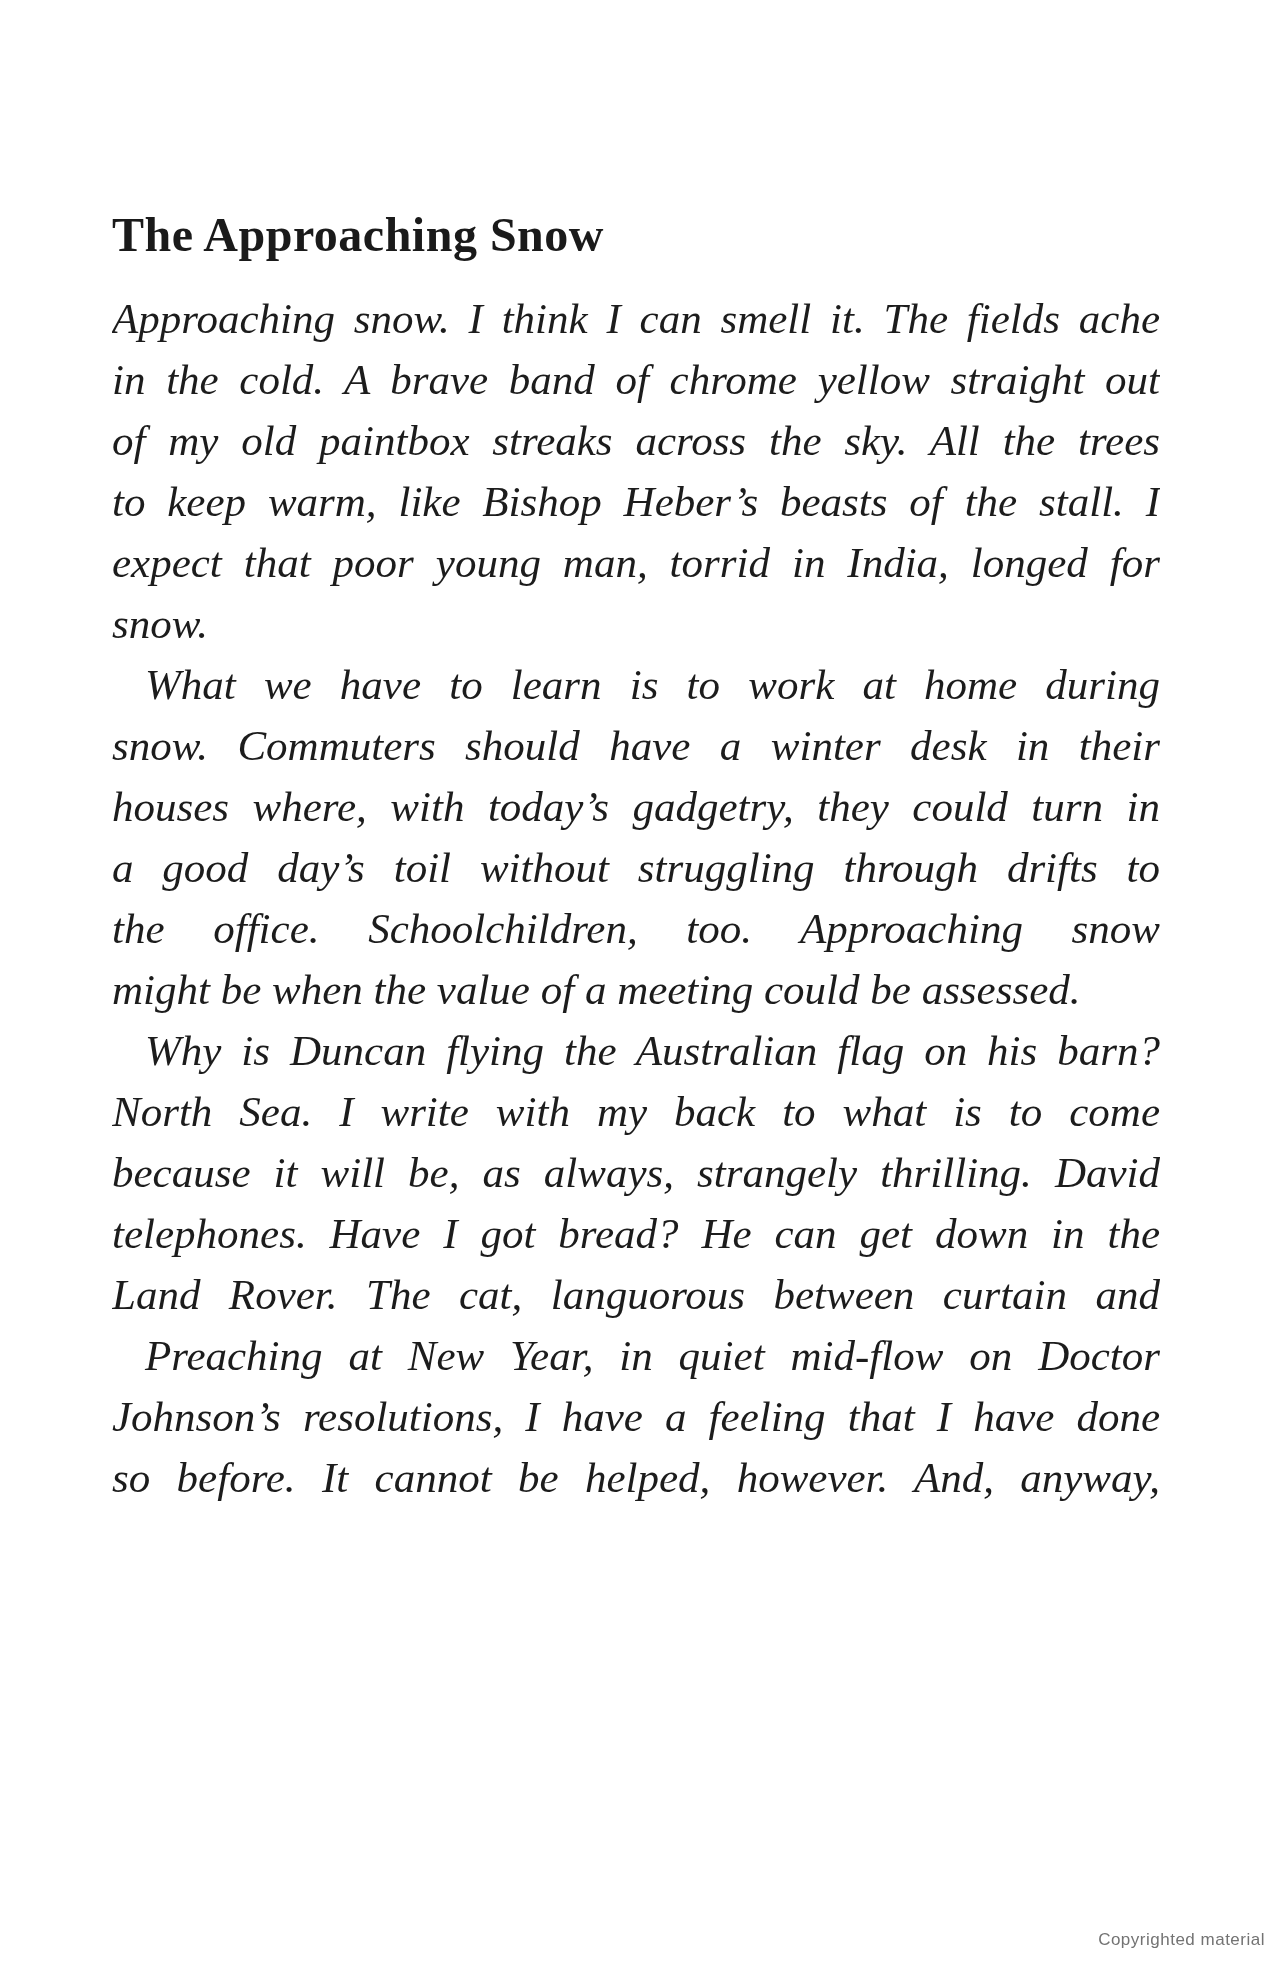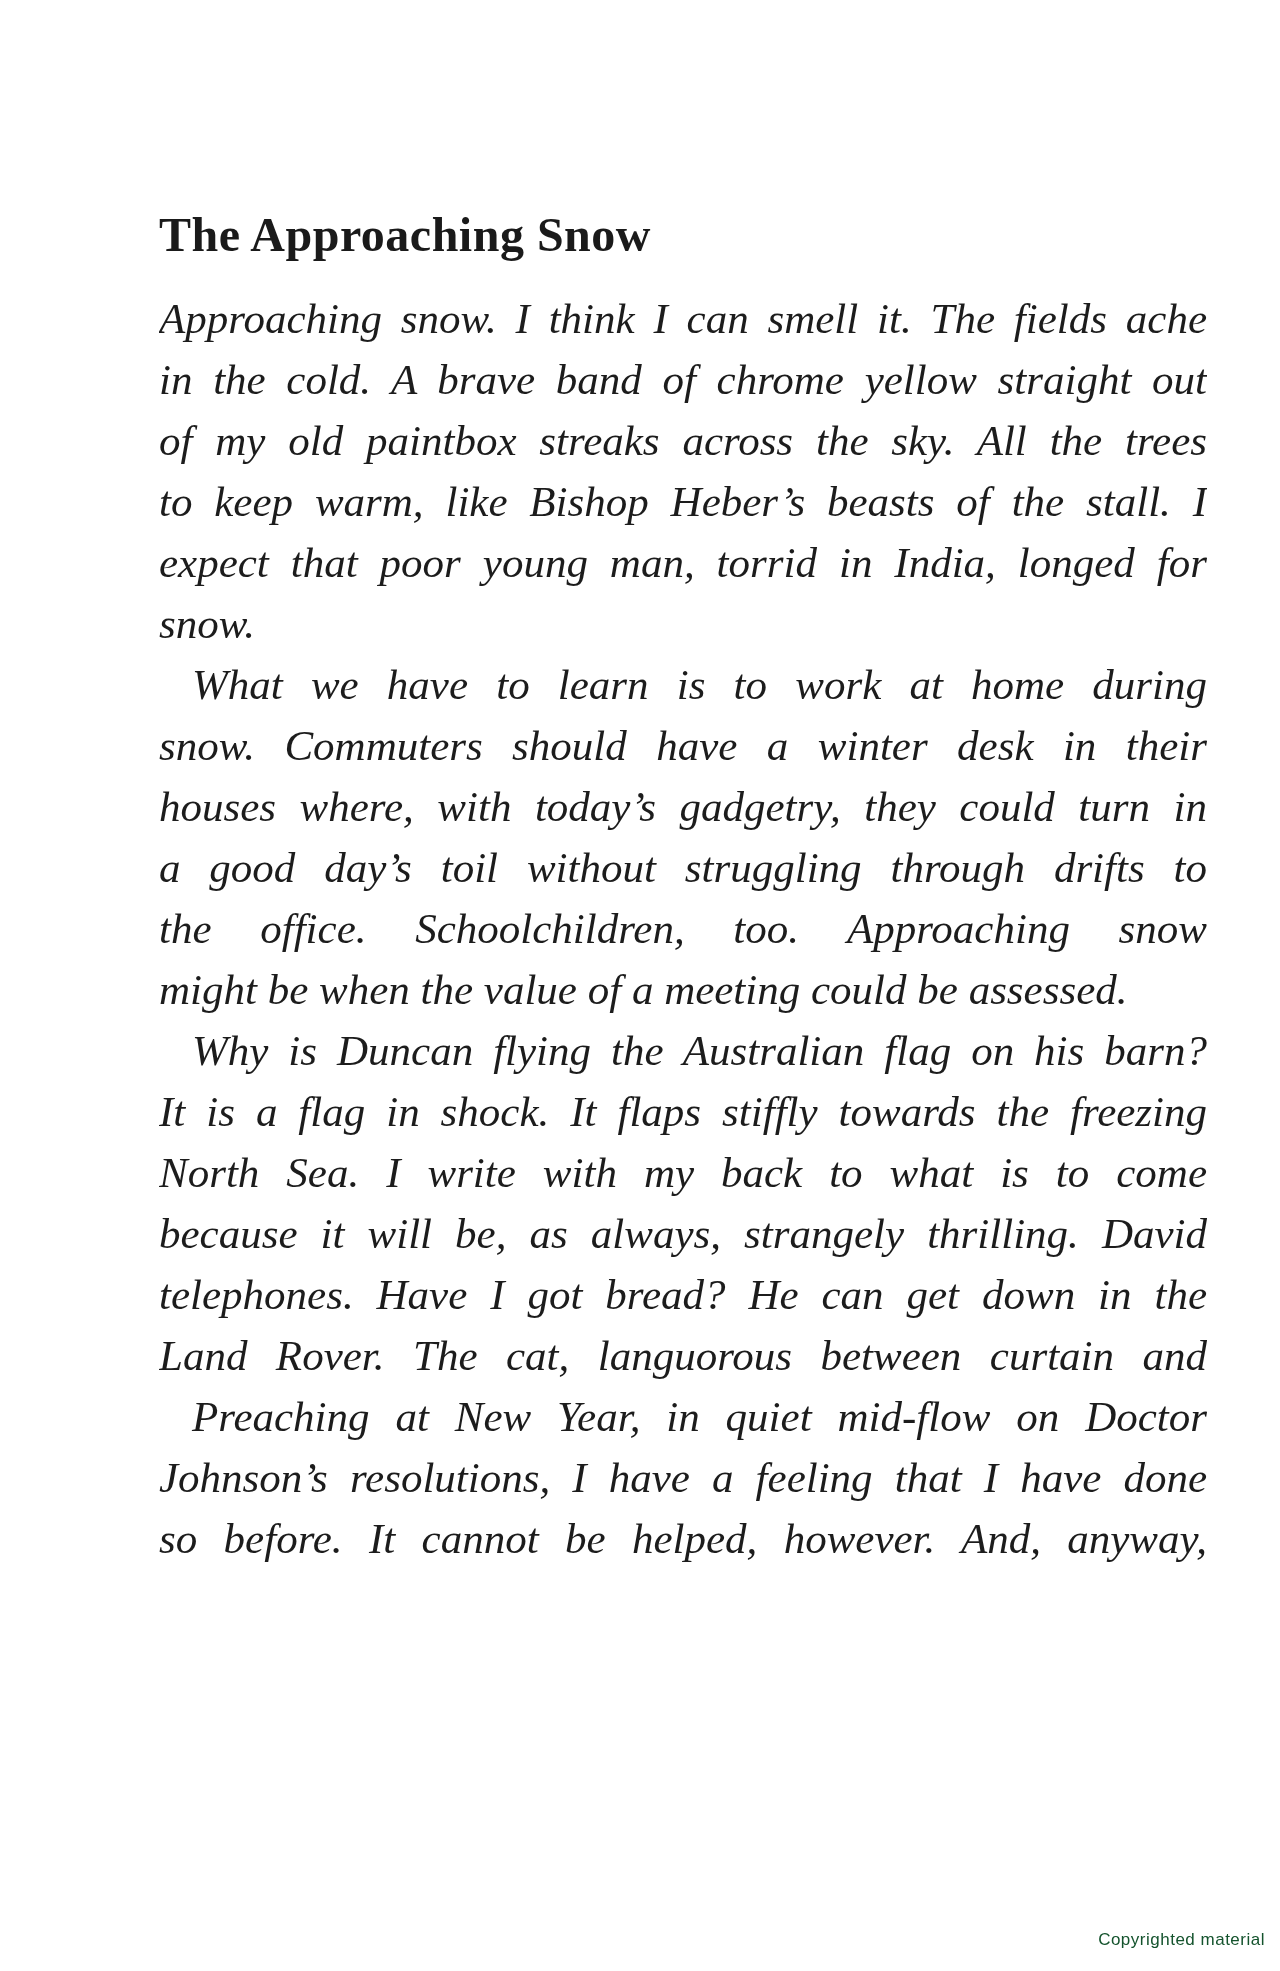--- a/index.html
+++ b/index.html
@@ -11,21 +11,20 @@
     height: 1971px;
     background: #ffffff;
     position: relative;
     overflow: hidden;
     font-family: "Liberation Serif", serif;
   }
   .page {
     position: absolute;
     inset: 0;
     background: #ffffff;
-    margin-left: 47px;
   }
   .page-title {
     position: absolute;
     left: 112px;
     top: 172px;
     width: 1048px;
     font-family: "Liberation Serif", serif;
     font-size: 48px;
     line-height: 62px;
     font-weight: bold;
@@ -59,21 +58,21 @@
   }
   .line.indent {
     text-indent: 33px;
   }
   .watermark {
     position: absolute;
     top: 1930px;
     right: 15px;
     font-family: "Liberation Sans", sans-serif;
     font-size: 17px;
-    color: #14532d;
+    color: #737373;
     letter-spacing: 0.5px;
   }
 </style>
 </head>
 <body>
 
 <div class="page">
   <h1 class="page-title">The Approaching Snow</h1>
 
   <div class="body-text" id="text-block">
@@ -88,21 +87,20 @@
       <div class="para">
         <div class="line indent">What we have to learn is to work at home during</div>
         <div class="line">snow. Commuters should have a winter desk in their</div>
         <div class="line">houses where, with today’s gadgetry, they could turn in</div>
         <div class="line">a good day’s toil without struggling through drifts to</div>
         <div class="line">the office. Schoolchildren, too. Approaching snow</div>
         <div class="line lastline">might be when the value of a meeting could be assessed.</div>
       </div>
       <div class="para">
         <div class="line indent">Why is Duncan flying the Australian flag on his barn?</div>
-        <div class="line">It is a flag in shock. It flaps stiffly towards the freezing</div>
         <div class="line">North Sea. I write with my back to what is to come</div>
         <div class="line">because it will be, as always, strangely thrilling. David</div>
         <div class="line">telephones. Have I got bread? He can get down in the</div>
         <div class="line">Land Rover. The cat, languorous between curtain and</div>
       </div>
       <div class="para">
         <div class="line indent">Preaching at New Year, in quiet mid-flow on Doctor</div>
         <div class="line">Johnson’s resolutions, I have a feeling that I have done</div>
         <div class="line">so before. It cannot be helped, however. And, anyway,</div>
       </div>

